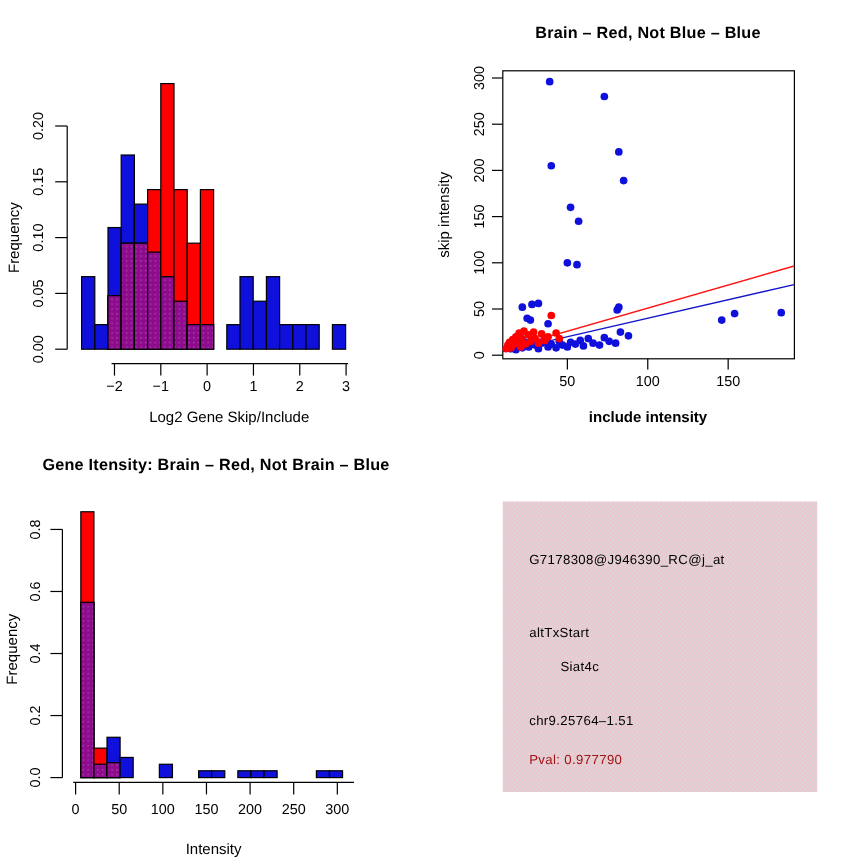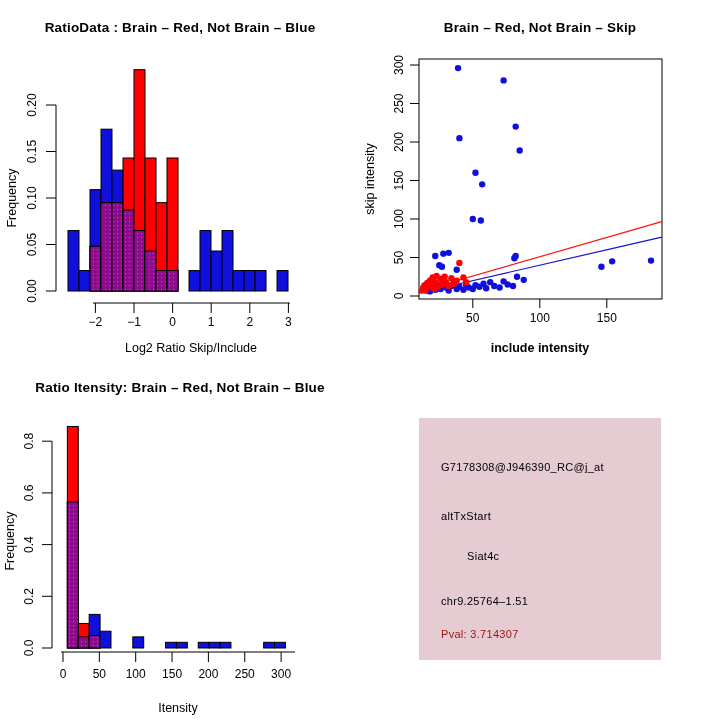--- a/index.html
+++ b/index.html
@@ -9,37 +9,36 @@
   .panel{position:absolute;width:360px;height:360px;}
   #p1{left:0;top:0;} #p2{left:360px;top:0;} #p3{left:0;top:360px;} #p4{left:360px;top:360px;}
   .plot{position:absolute;left:0;top:0;}
   .title{position:absolute;top:20px;left:0;width:360px;text-align:center;
          font-size:13.5px;font-weight:bold;letter-spacing:.2px;}
   .xlab{position:absolute;top:341px;width:220px;text-align:center;font-size:12.5px;}
   #p1 .xlab{left:81px;} #p2 .xlab{left:70px;font-weight:bold;} #p3 .xlab{left:68px;}
   .ylab{position:absolute;width:180px;height:18px;line-height:18px;text-align:center;
         font-size:12.5px;transform:rotate(-90deg);}
   #p1 .ylab{left:-78px;top:189px;} #p2 .ylab{left:-80px;top:170px;} #p3 .ylab{left:-80px;top:172px;}
-  .infobox{position:absolute;left:59px;top:58px;width:242px;height:242px;
+  .infobox{position:absolute;left:59px;top:58px;width:262px;height:242px;
            background-color:#f2c2cc;
            background-image:radial-gradient(#dad5d8 1px, rgba(0,0,0,0) 1.3px),
                             radial-gradient(#dad5d8 1px, rgba(0,0,0,0) 1.3px);
            background-size:4px 4px;background-position:0 0,2px 2px;}
   .il{position:absolute;left:22px;font-size:11px;letter-spacing:.3px;white-space:nowrap;}
-  .il.l1{top:43px;} .il.l2{top:92px;} .il.l3{top:132px;margin-left:26px;} .il.l4{top:177px;}
+  .il.l1{top:43px;} .il.l2{top:104px;} .il.l3{top:132px;margin-left:26px;} .il.l4{top:177px;}
   .il.pval{top:210px;color:#a01414;}
   svg text{font-family:"Liberation Sans",sans-serif;fill:#000;}
 </style>
 </head>
 <body>
 
 <div id="stage">
 
   <section class="panel" id="p1">
-    <div class="title">RatioData : Brain – Red, Not Brain – Blue</div>
     <div class="ylab">Frequency</div>
     <svg id="svg-hist1" class="plot" width="360" height="360" viewBox="0 0 360 360">
         <defs>
           <pattern id="ovl-h1" width="4" height="4" patternUnits="userSpaceOnUse">
             <rect width="4" height="4" fill="#8e0b8e"></rect>
             <rect x="1" y="1" width="1" height="1" fill="#b062ae"></rect>
           </pattern>
         </defs>
         <g stroke="#000" stroke-width="1">
           <line x1="93" y1="303" x2="290" y2="303"></line>
@@ -99,25 +98,25 @@
           <rect x="189.005" y="270.54" width="11.001000000000005" height="20.45999999999998" fill="#1010dd"></rect>
           <rect x="200.006" y="230.55" width="11.000999999999976" height="60.44999999999999" fill="#1010dd"></rect>
           <rect x="211.00699999999998" y="251.01" width="11.001000000000005" height="39.99000000000001" fill="#1010dd"></rect>
           <rect x="222.00799999999998" y="230.55" width="11.001000000000005" height="60.44999999999999" fill="#1010dd"></rect>
           <rect x="233.009" y="270.54" width="11.001000000000005" height="20.45999999999998" fill="#1010dd"></rect>
           <rect x="244.01" y="270.54" width="11.001000000000005" height="20.45999999999998" fill="#1010dd"></rect>
           <rect x="255.011" y="270.54" width="11.001000000000005" height="20.45999999999998" fill="#1010dd"></rect>
           <rect x="277.013" y="270.54" width="11.000999999999976" height="20.45999999999998" fill="#1010dd"></rect>
         </g>
       </svg>
-    <div class="xlab">Log2 Ratio Skip/Include</div>
+    <div class="xlab">Log2 Gene Skip/Include</div>
   </section>
 
   <section class="panel" id="p2">
-    <div class="title">Brain – Red, Not Brain – Skip</div>
+    <div class="title">Brain – Red, Not Blue – Blue</div>
     <div class="ylab">skip intensity</div>
     <svg id="svg-scatter" class="plot" width="360" height="360" viewBox="0 0 360 360">
         <rect x="59" y="59" width="243" height="240" fill="none" stroke="#000" stroke-width="1"></rect>
         <g stroke="#000" stroke-width="1">
           <line x1="112.8" y1="299" x2="112.8" y2="308"></line>
           <line x1="179.8" y1="299" x2="179.8" y2="308"></line>
           <line x1="246.8" y1="299" x2="246.8" y2="308"></line>
           <line x1="50" y1="296" x2="59" y2="296"></line>
           <line x1="50" y1="257.5" x2="59" y2="257.5"></line>
           <line x1="50" y1="219" x2="59" y2="219"></line>
@@ -218,21 +217,21 @@
           <circle cx="96.72" cy="280.6" r="3.2"></circle>
           <circle cx="99.4" cy="262.89" r="3.2"></circle>
           <circle cx="103.42" cy="277.52" r="3.2"></circle>
           <circle cx="106.1" cy="282.14" r="3.2"></circle>
         </g>
       </svg>
     <div class="xlab">include intensity</div>
   </section>
 
   <section class="panel" id="p3">
-    <div class="title">Ratio Itensity: Brain – Red, Not Brain – Blue</div>
+    <div class="title">Gene Itensity: Brain – Red, Not Brain – Blue</div>
     <div class="ylab">Frequency</div>
     <svg id="svg-hist2" class="plot" width="360" height="360" viewBox="0 0 360 360">
         <defs>
           <pattern id="ovl-h2" width="4" height="4" patternUnits="userSpaceOnUse">
             <rect width="4" height="4" fill="#8e0b8e"></rect>
             <rect x="1" y="1" width="1" height="1" fill="#b062ae"></rect>
           </pattern>
         </defs>
         <g stroke="#000" stroke-width="1">
           <line x1="61" y1="292" x2="295" y2="292"></line>
@@ -278,26 +277,26 @@
           <rect x="132.792" y="276.8845" width="10.905000000000001" height="11.115499999999997" fill="#1010dd"></rect>
           <rect x="165.507" y="282.313" width="10.904999999999973" height="5.687000000000012" fill="#1010dd"></rect>
           <rect x="176.41199999999998" y="282.313" width="10.90500000000003" height="5.687000000000012" fill="#1010dd"></rect>
           <rect x="198.222" y="282.313" width="10.905000000000001" height="5.687000000000012" fill="#1010dd"></rect>
           <rect x="209.127" y="282.313" width="10.904999999999973" height="5.687000000000012" fill="#1010dd"></rect>
           <rect x="220.03199999999998" y="282.313" width="10.905000000000001" height="5.687000000000012" fill="#1010dd"></rect>
           <rect x="263.652" y="282.313" width="10.90500000000003" height="5.687000000000012" fill="#1010dd"></rect>
           <rect x="274.557" y="282.313" width="10.904999999999973" height="5.687000000000012" fill="#1010dd"></rect>
         </g>
       </svg>
-    <div class="xlab">Itensity</div>
+    <div class="xlab">Intensity</div>
   </section>
 
   <section class="panel" id="p4">
     <div class="infobox">
       <div class="il l1">G7178308@J946390_RC@j_at</div>
       <div class="il l2">altTxStart</div>
       <div class="il l3">Siat4c</div>
       <div class="il l4">chr9.25764–1.51</div>
-      <div class="il pval">Pval: 3.714307</div>
+      <div class="il pval">Pval: 0.977790</div>
     </div>
   </section>
 
 </div>
 
 </body></html>

